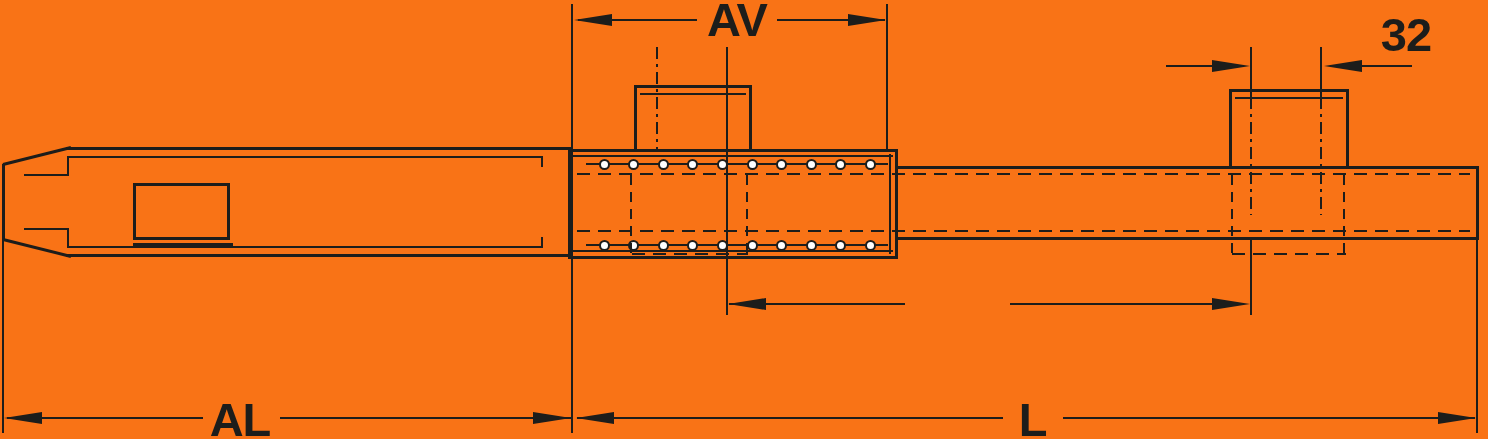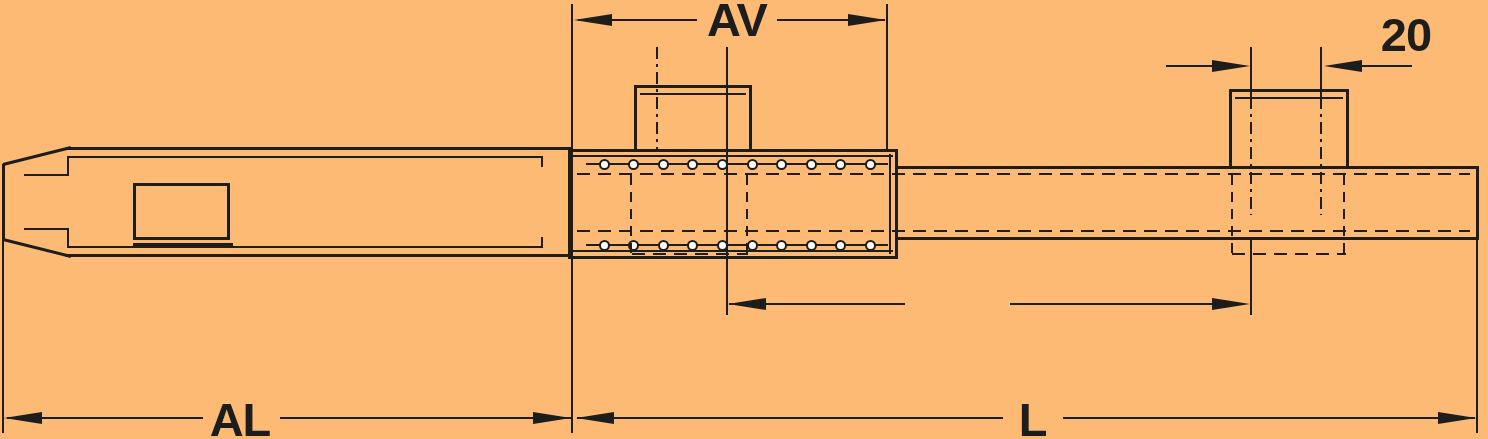--- a/index.html
+++ b/index.html
@@ -1,19 +1,19 @@
 <!DOCTYPE html>
 <html style="--lc: #1d1d1b;"><head>
 <meta charset="utf-8">
 <style>
   :root { --lc: #1d1d1b; }
   html,body { margin:0; padding:0; background:#ffffff; }
   #stage {
     position:relative; width:1488px; height:439px;
-    background:#fdba74; overflow:hidden;
+    background:#f97316; overflow:hidden;
     font-family:"Liberation Sans", sans-serif;
   }
   .ln { position:absolute; background:var(--lc); }
   .rect { position:absolute; border:3px solid var(--lc); background:transparent; box-sizing:border-box; }
   .noBot { border-bottom:none; }
   .noLeft { border-left:none; }
   .dashH { position:absolute; height:2px;
     background-image:repeating-linear-gradient(to right, var(--lc) 0px, var(--lc) 13px, transparent 13px, transparent 21px); }
   .dashV { position:absolute; width:2px;
     background-image:repeating-linear-gradient(to bottom, var(--lc) 0px, var(--lc) 10px, transparent 10px, transparent 17px); }
@@ -115,21 +115,21 @@
   <div class="ln" style="left:578px;top:19px;width:119px;height:2px;"></div>
   <div class="ln" style="left:777px;top:19px;width:108px;height:2px;"></div>
   <div class="arrL" style="left:574px;top:14px;"></div>
   <div class="arrR" style="left:848px;top:14px;"></div>
   <div class="dimLabel" style="left:697px;top:-4px;width:80px;">AV</div>
 
   <div class="ln" style="left:1166px;top:65px;width:48px;height:2px;"></div>
   <div class="arrR" style="left:1212px;top:60px;"></div>
   <div class="arrL" style="left:1324px;top:60px;"></div>
   <div class="ln" style="left:1360px;top:65px;width:52px;height:2px;"></div>
-  <div class="dimLabel" style="left:1370px;top:11px;width:72px;">20</div>
+  <div class="dimLabel" style="left:1370px;top:11px;width:72px;">32</div>
 
   <div class="ln" style="left:729px;top:303px;width:176px;height:2px;"></div>
   <div class="ln" style="left:1010px;top:303px;width:204px;height:2px;"></div>
   <div class="arrL" style="left:728px;top:298px;"></div>
   <div class="arrR" style="left:1212px;top:298px;"></div>
 
   <div class="ln" style="left:7px;top:417px;width:196px;height:2px;"></div>
   <div class="ln" style="left:280px;top:417px;width:291px;height:2px;"></div>
   <div class="arrL" style="left:4px;top:412px;"></div>
   <div class="arrR" style="left:533px;top:412px;"></div>

